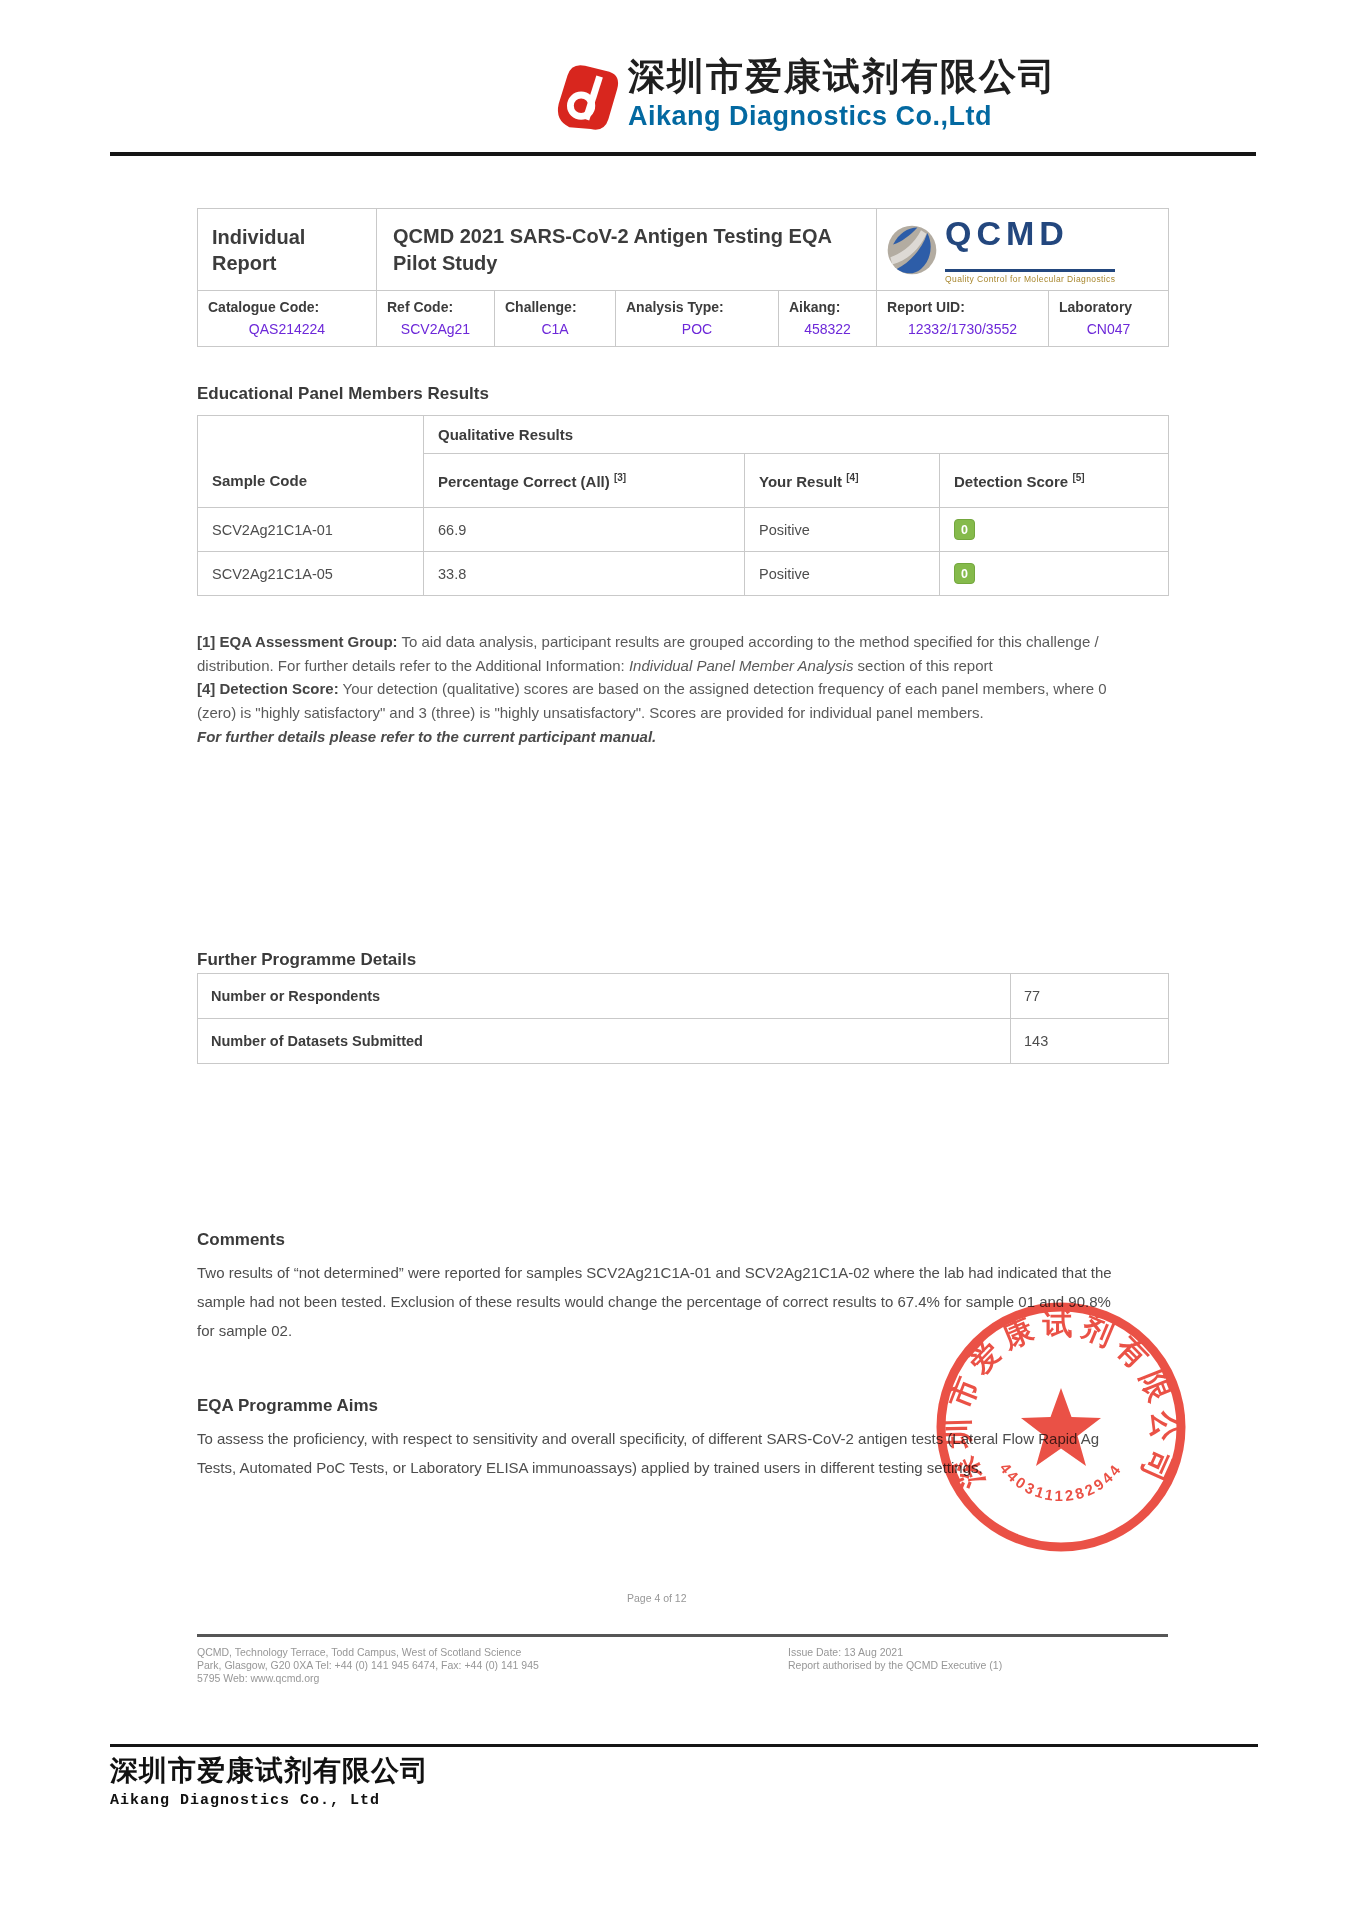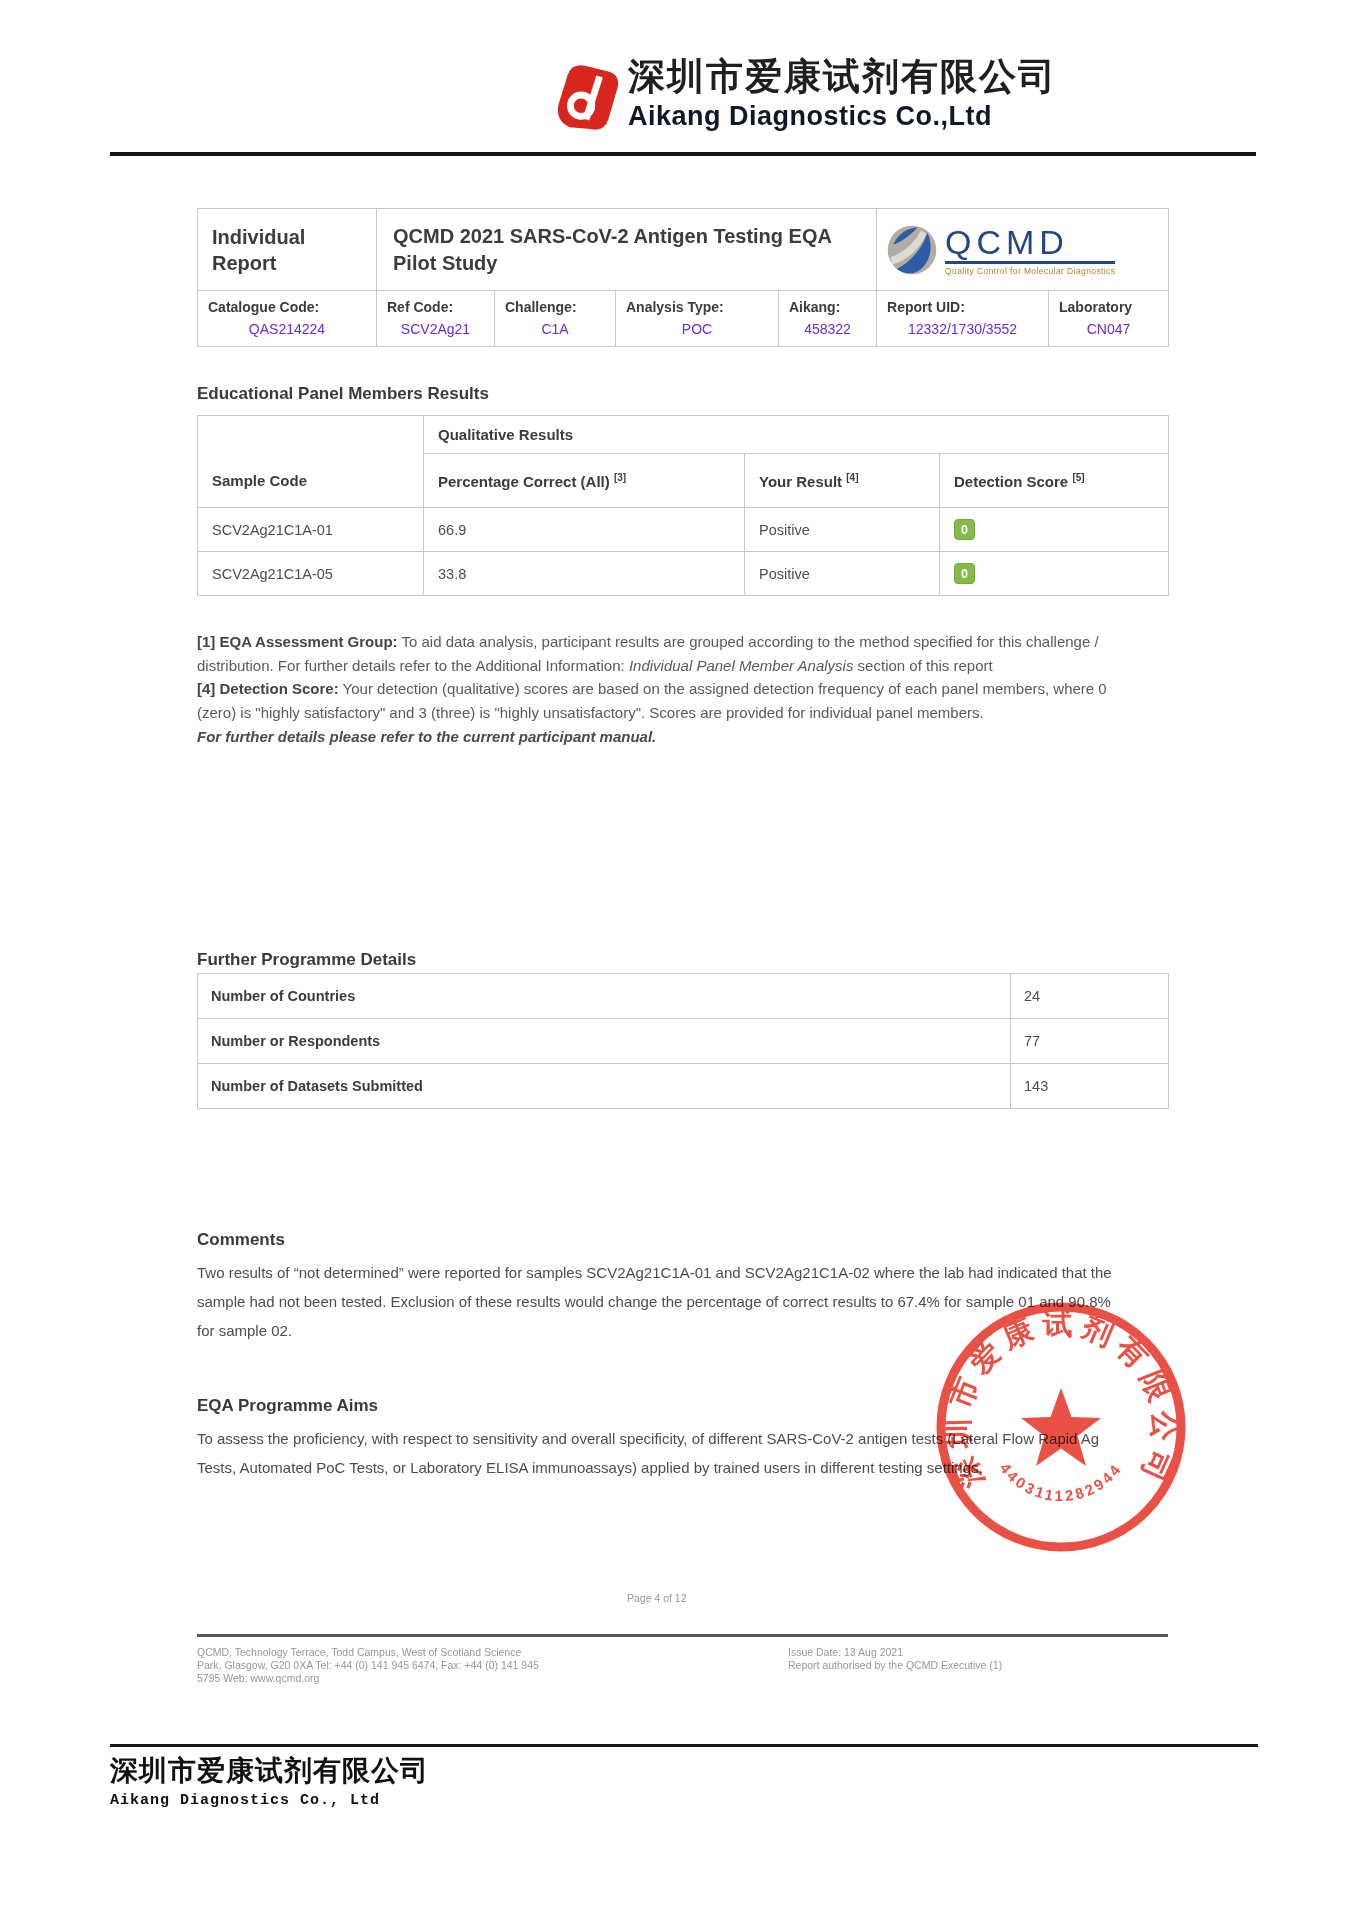--- a/index.html
+++ b/index.html
@@ -6,35 +6,35 @@
   html,body { background:#fff; }
   body { font-family:"Liberation Sans", sans-serif; }
   #page {
     position:relative; width:1364px; height:1920px; background:#ffffff;
     overflow:hidden; margin:0 auto;
   }
   .abs { position:absolute; }
 
   
   .brand-zh { left:628px; top:54px; font-size:37px; font-weight:bold; color:#1f1f1f; letter-spacing:2px; line-height:46px; }
-  .brand-en { left:628px; top:100px; font-size:27px; font-weight:bold; color:#0f172a; letter-spacing:0.5px; line-height:32px; }
+  .brand-en { left:628px; top:100px; font-size:27px; font-weight:bold; color:#0369a1; letter-spacing:0.5px; line-height:32px; }
   .brand-rule { left:110px; top:152px; width:1146px; height:4px; background:#151515; }
 
   
   table { border-collapse:collapse; table-layout:fixed; background:#fff; }
   td { border:1px solid #c9c9c9; vertical-align:middle; }
 
   
   .hdr-table { left:197px; top:208px; width:971px; }
   .rpt-type  { height:82px; padding:10px 14px; font-size:20px; font-weight:bold; color:#3c3c3c; line-height:26px; vertical-align:middle; }
   .rpt-title { padding:10px 16px; font-size:20px; font-weight:bold; color:#3c3c3c; line-height:27px; }
   .qcmd-cell { padding:6px 8px; }
   .qcmd-flex { display:flex; align-items:center; gap:6px; }
-  .qcmd-word { font-size:34px; font-weight:normal; color:#23477e; letter-spacing:5px; line-height:36px;
-               border-bottom:3px solid #23477e; padding-bottom:1px; }
+  .qcmd-word { font-size:34px; font-weight:bold; color:#23477e; letter-spacing:5px; line-height:36px;
+               border-bottom:3px solid #23477e; padding-bottom:18px; }
   .qcmd-tag  { font-size:8.5px; color:#a8872e; letter-spacing:0.4px; margin-top:2px; white-space:nowrap; }
   .hdr-row2 td { height:56px; padding:7px 10px; vertical-align:top; }
   .m-label { font-size:14px; font-weight:bold; color:#3c3c3c; line-height:19px; }
   .m-value { font-size:14px; color:#6d28d9; line-height:19px; margin-top:3px;text-align:center; }
 
   
   .sec-h { font-size:17px; font-weight:bold; color:#3a3a3a; }
 
   
   .res-table { left:197px; top:415px; width:971px; font-size:15px; }
@@ -198,24 +198,20 @@
   </div>
 
   <div class="abs sec-h" style="left:197px;top:950px">Further Programme Details</div>
   <table class="abs fpd-table">
     <colgroup>
         <col style="width:813px">
         <col style="width:158px">
       </colgroup>
     <tbody>
     <tr>
-      <td class="fpd-label">Number of Countries</td>
-      <td class="fpd-value">24</td>
-    </tr>
-    <tr>
       <td class="fpd-label">Number or Respondents</td>
       <td class="fpd-value">77</td>
     </tr>
     <tr>
       <td class="fpd-label">Number of Datasets Submitted</td>
       <td class="fpd-value">143</td>
     </tr>
   </tbody>
     </table>
 

